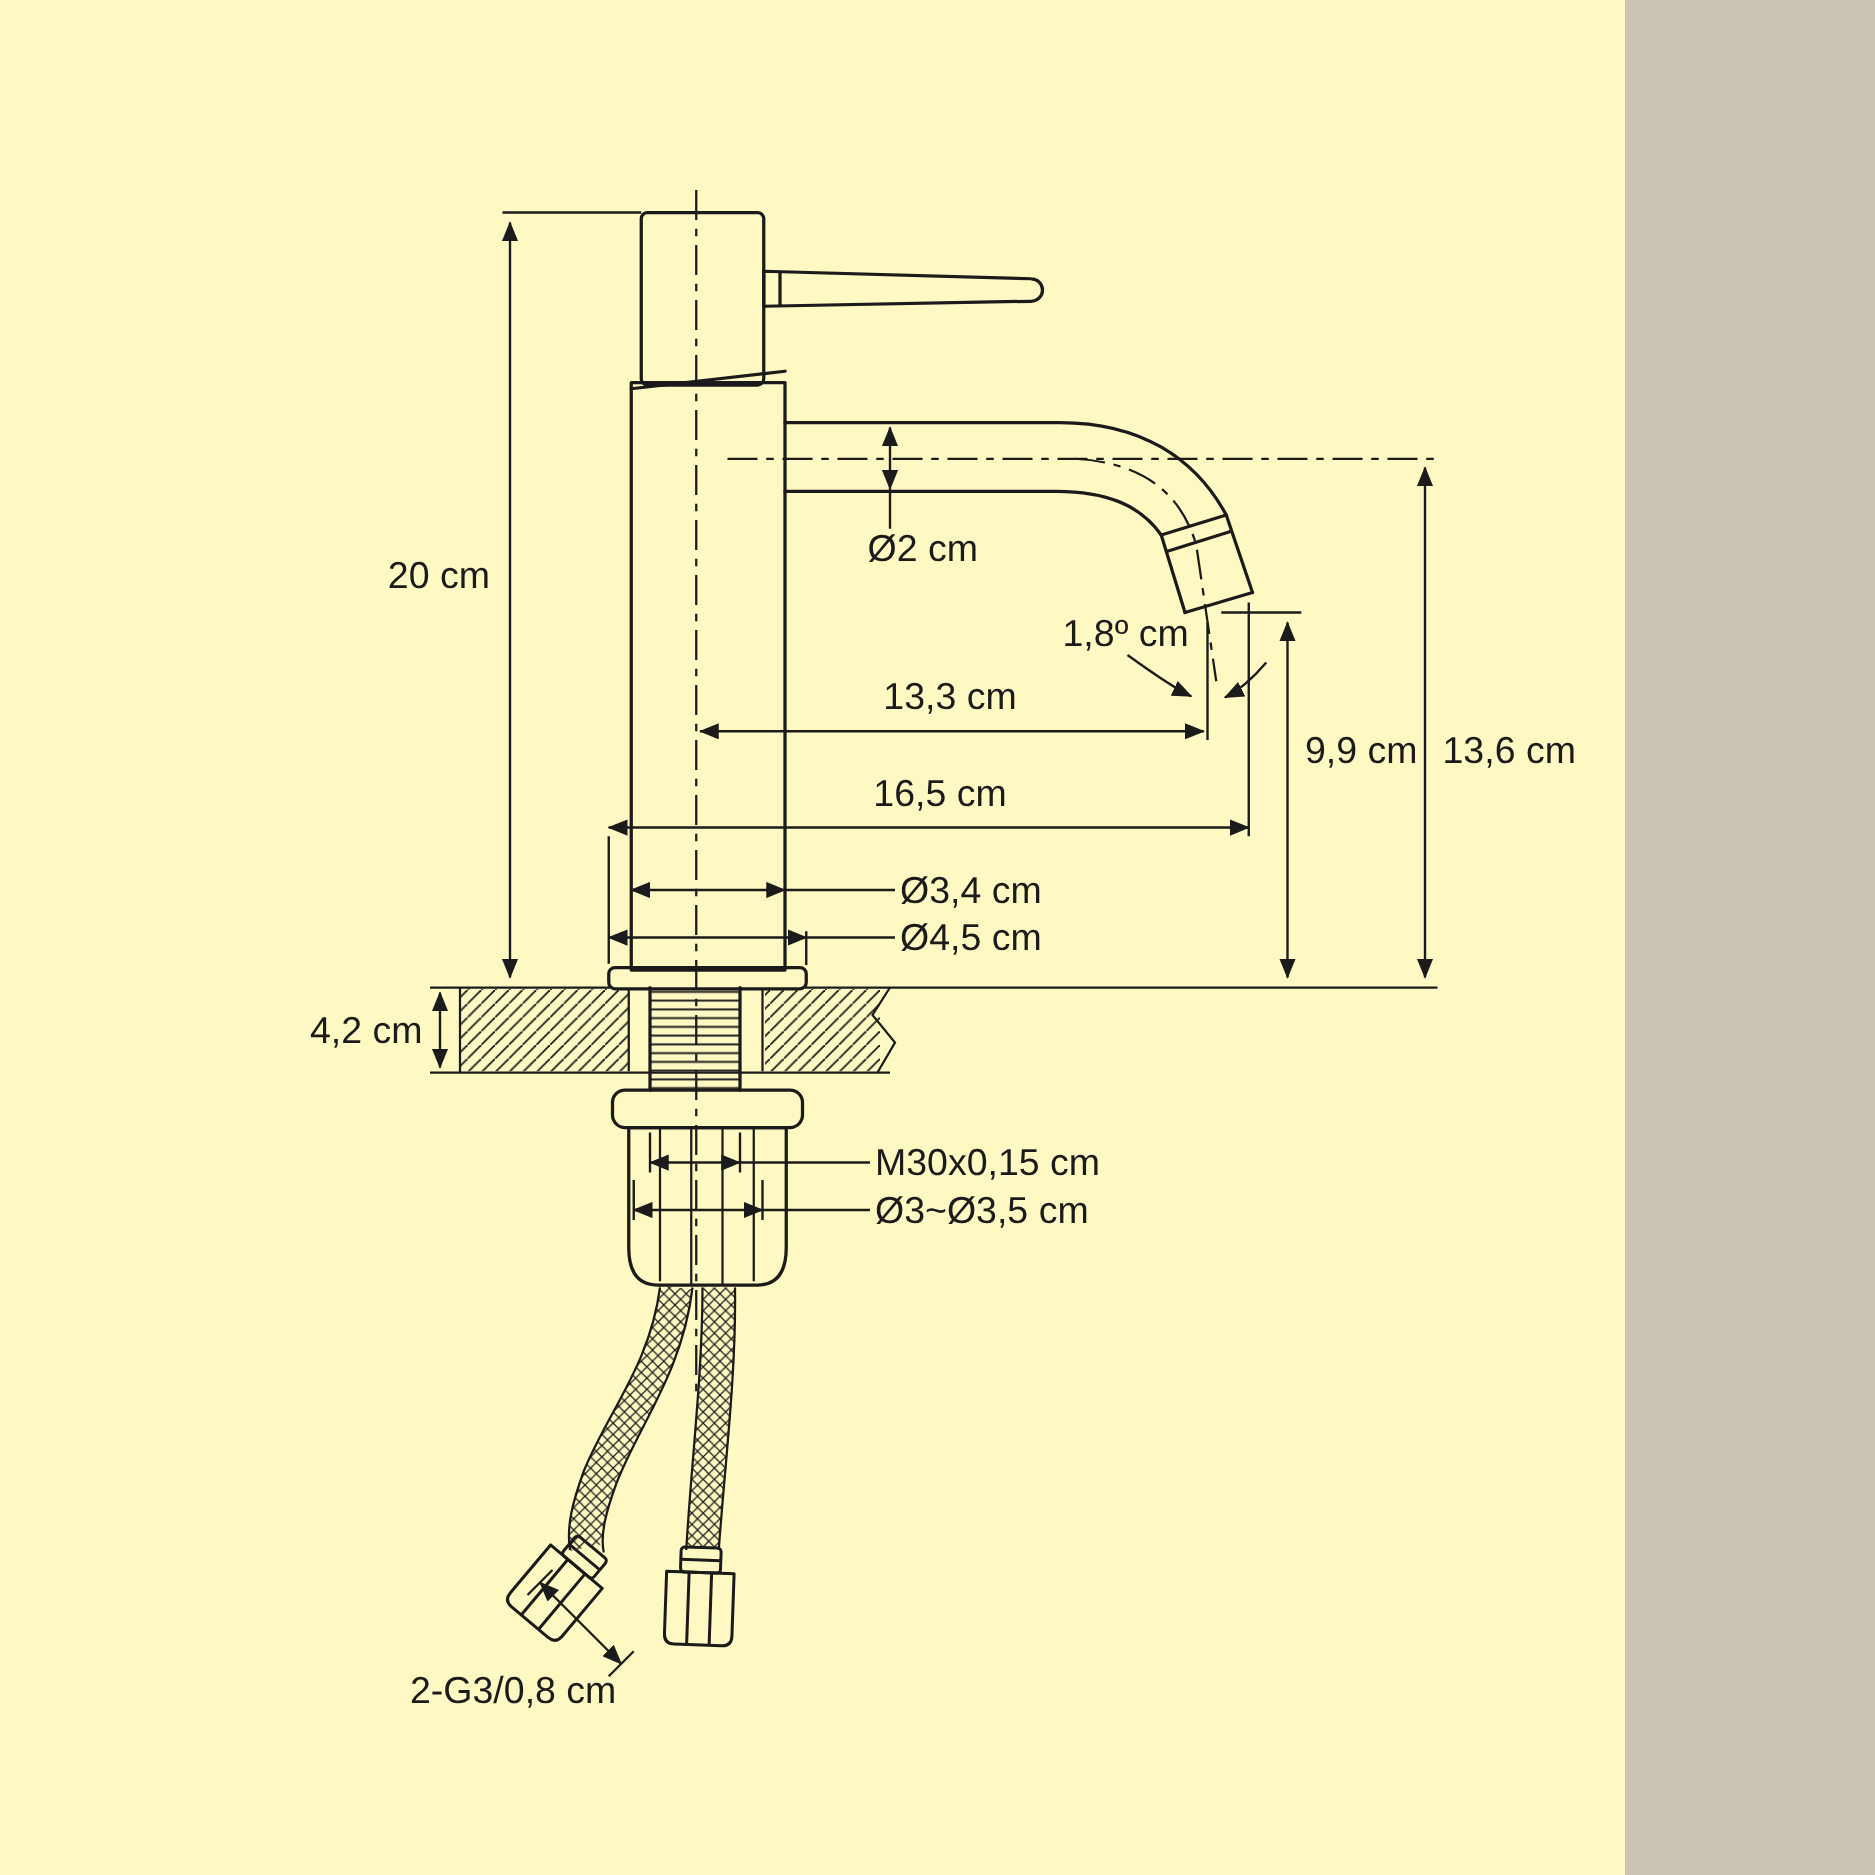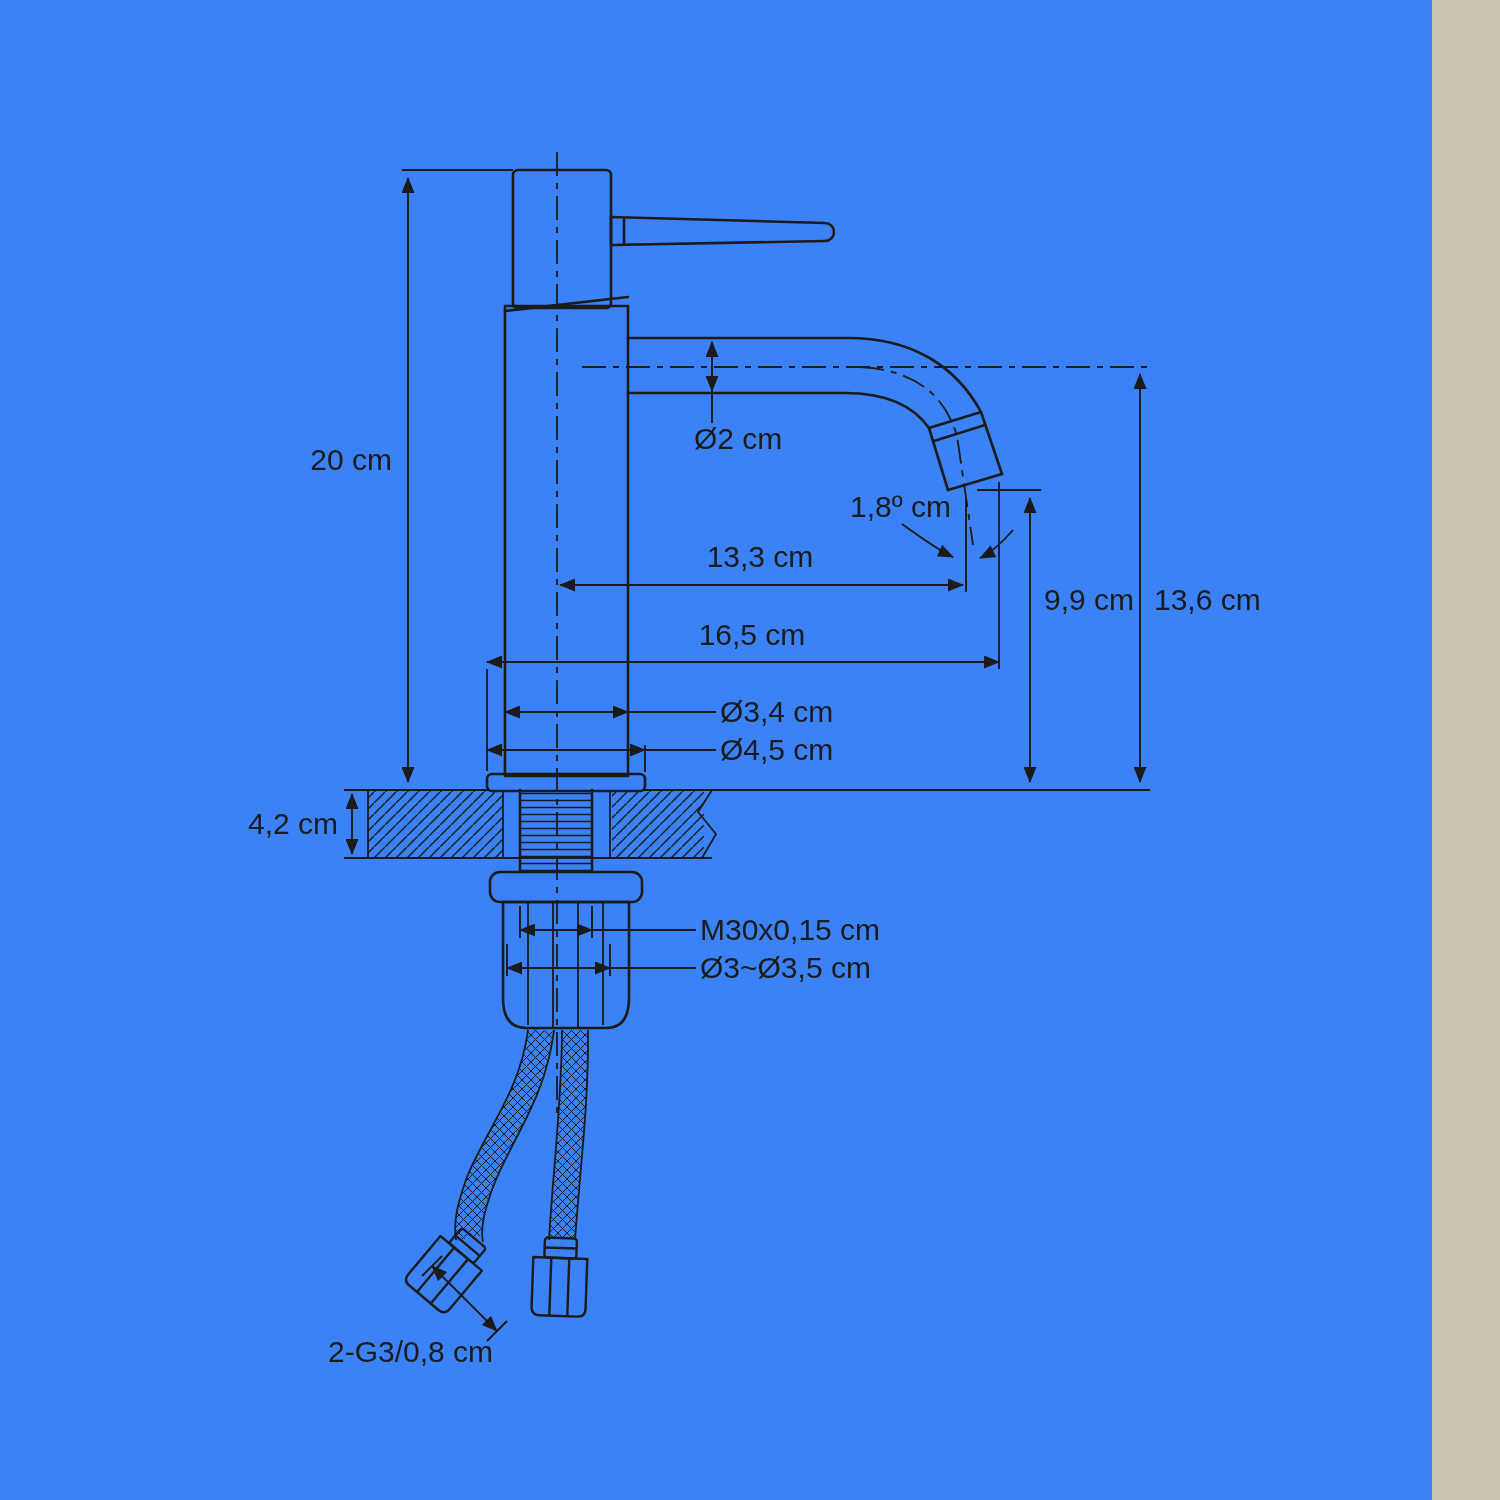--- a/index.html
+++ b/index.html
@@ -1,16 +1,16 @@
 <!DOCTYPE html>
 <html><head>
 <meta charset="utf-8">
 <style>
   html,body{margin:0;padding:0;background:#cbc4b3;}
-  .canvas{position:relative;width:1432px;height:1500px;background:#3b82f6;overflow:hidden;}
+  .canvas{position:relative;width:1300px;height:1500px;background:#fef9c3;overflow:hidden;}
   svg{display:block;}
   .ln{stroke:#1b1b1b;stroke-width:2.6;fill:none;stroke-linejoin:round;stroke-linecap:round;}
   .thin{stroke:#1b1b1b;stroke-width:1.8;fill:none;}
   .dim{stroke:#1b1b1b;stroke-width:1.9;fill:none;stroke-linecap:butt;}
   .dash{stroke:#1b1b1b;stroke-width:1.8;fill:none;stroke-dasharray:24 7 6 7;}
   text{font-family:"Liberation Sans","DejaVu Sans",sans-serif;font-size:30px;fill:#1b1b1b;}
   .mid{text-anchor:middle;}
   .end{text-anchor:end;}
 </style>
 </head>

